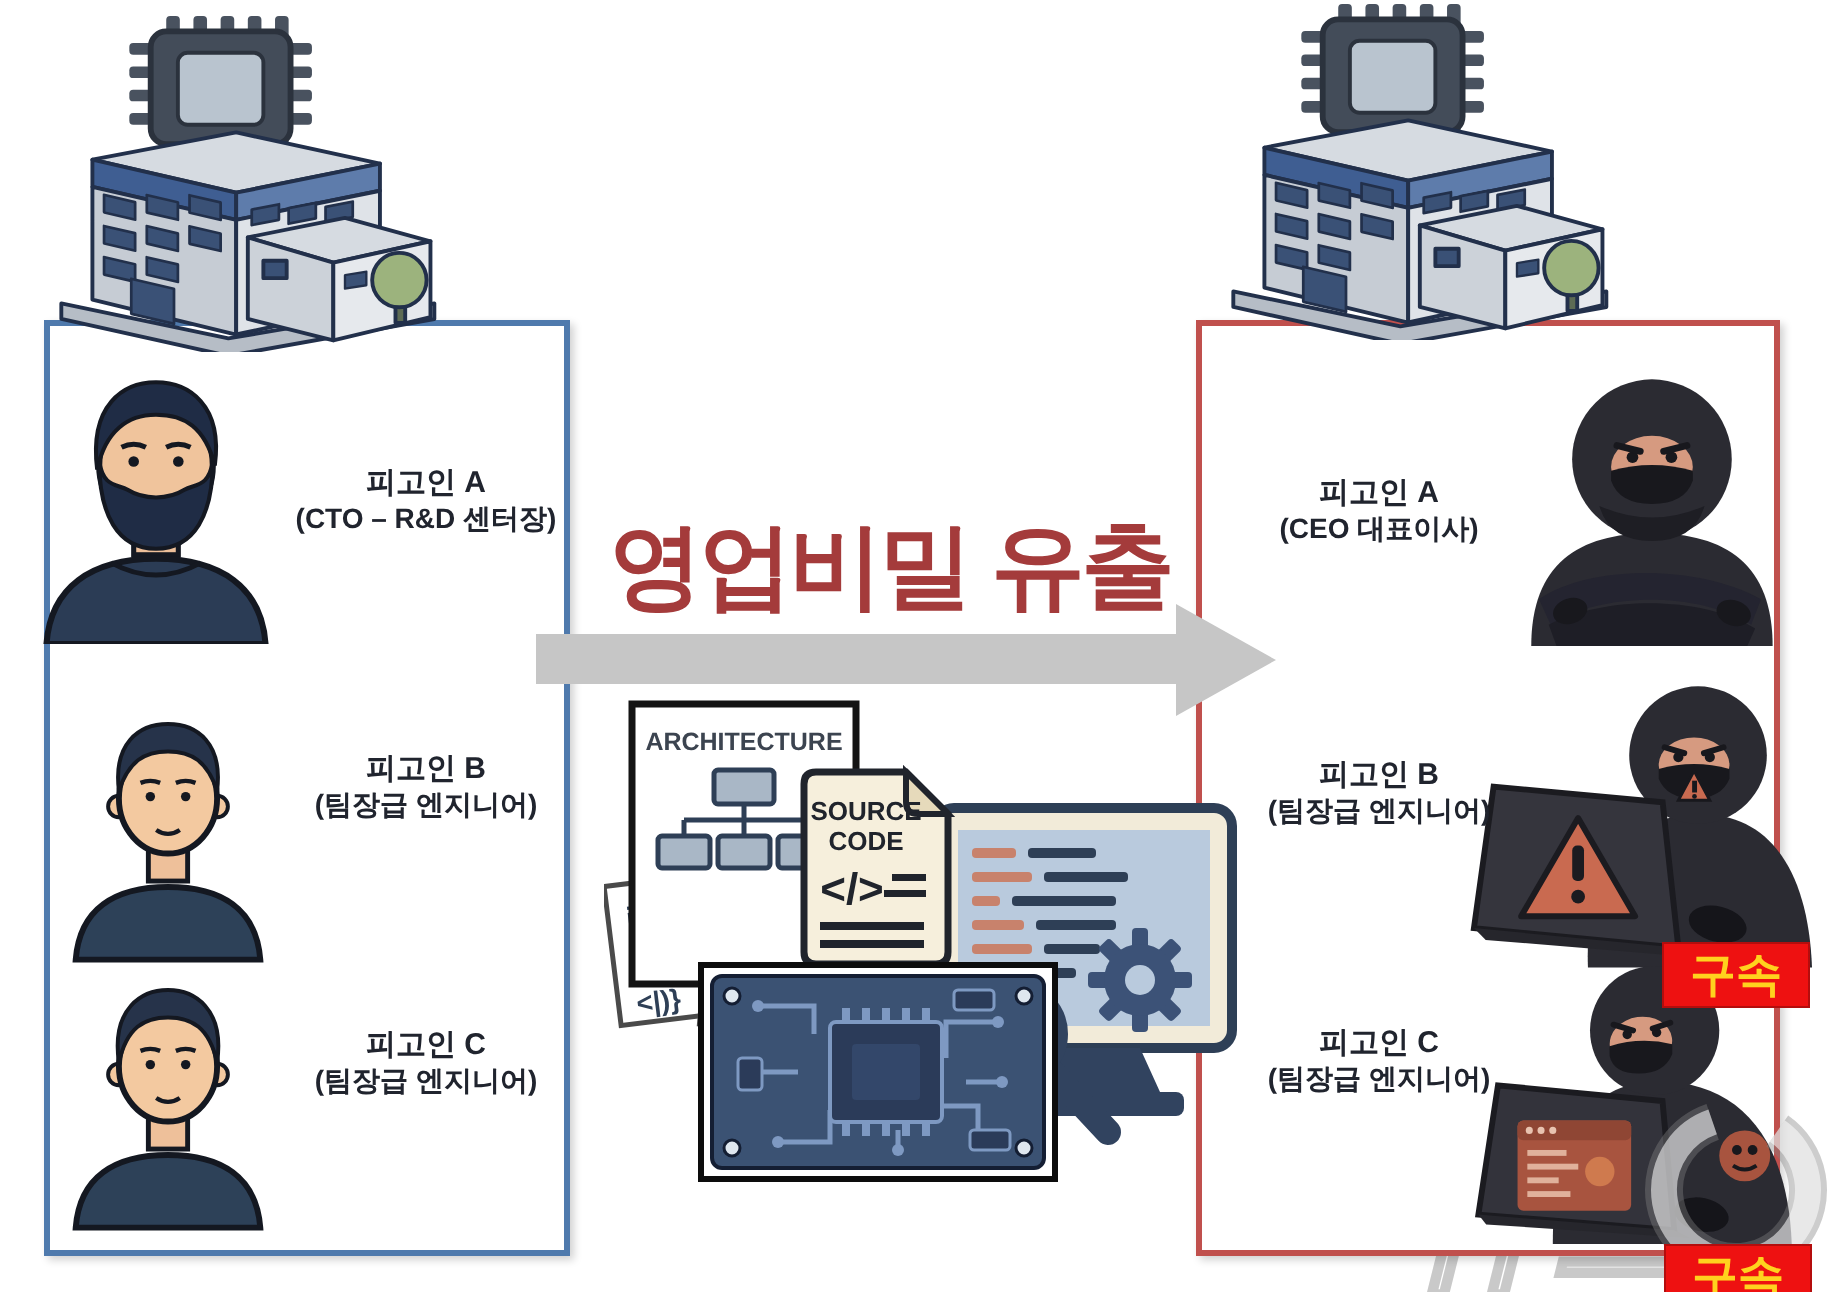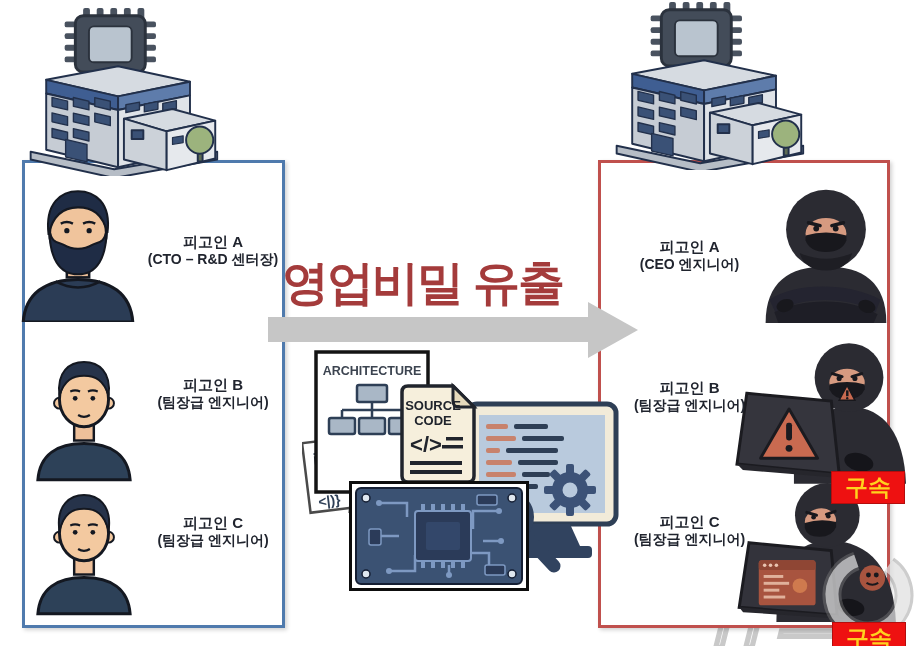--- a/index.html
+++ b/index.html
@@ -4,21 +4,21 @@
 <style>
   html,body{margin:0;padding:0;background:#ffffff;}
   #canvas{position:relative;width:915px;height:646px;background:#ffffff;overflow:hidden;
           font-family:"Liberation Sans","DejaVu Sans",sans-serif;}
   .abs{position:absolute;}
   
   .panel{position:absolute;top:160px;height:462px;background:#ffffff;z-index:1;}
   .panel-blue{left:22px;width:257px;border:3px solid #4f7aad;box-shadow:2px 2px 4px rgba(0,0,0,.18);}
   .panel-red{left:598px;width:286px;border:3px solid #c0504d;box-shadow:2px 2px 4px rgba(0,0,0,.18);}
   
-  .main-title{position:absolute;left:282px;top:252px;width:326px;z-index:3;
+  .main-title{position:absolute;left:282px;top:252px;width:326px;text-align:center;z-index:3;
               font-size:47px;font-weight:800;color:#a43b3b;letter-spacing:-2px;white-space:nowrap;}
   .arrow-body{position:absolute;left:268px;top:317px;width:320px;height:25px;background:#c6c6c6;z-index:2;}
   .arrow-head{position:absolute;left:588px;top:302px;width:0;height:0;z-index:2;
               border-top:28px solid transparent;border-bottom:28px solid transparent;border-left:50px solid #c6c6c6;}
   
   .label{position:absolute;text-align:center;color:#20242e;z-index:3;line-height:1.22;}
   .label .name{font-size:15px;font-weight:800;}
   .label .role{font-size:14px;font-weight:700;}
   
   .badge{position:absolute;width:74px;height:33px;line-height:33px;text-align:center;z-index:12;
@@ -409,21 +409,21 @@
         <rect x="31" y="111" width="16" height="3" fill="#e0b19b"></rect>
           <rect x="31" y="118" width="22" height="3" fill="#e0b19b"></rect>
         <circle cx="68" cy="108" r="7.5" fill="#cf7a4e"></circle>
       </g>
     </g>
     <ellipse cx="120" cy="130" rx="14" ry="8.5" fill="#15151a" transform="rotate(12 120 130)"></ellipse>
   </svg>
 
   <div class="label" style="left:612px;top:238px;width:155px;">
     <div class="name">피고인 A</div>
-    <div class="role">(CEO 엔지니어)</div>
+    <div class="role">(CEO 대표이사)</div>
   </div>
   <div class="label" style="left:612px;top:379px;width:155px;">
     <div class="name">피고인 B</div>
     <div class="role">(팀장급 엔지니어)</div>
   </div>
   <div class="label" style="left:612px;top:513px;width:155px;">
     <div class="name">피고인 C</div>
     <div class="role">(팀장급 엔지니어)</div>
   </div>
 

